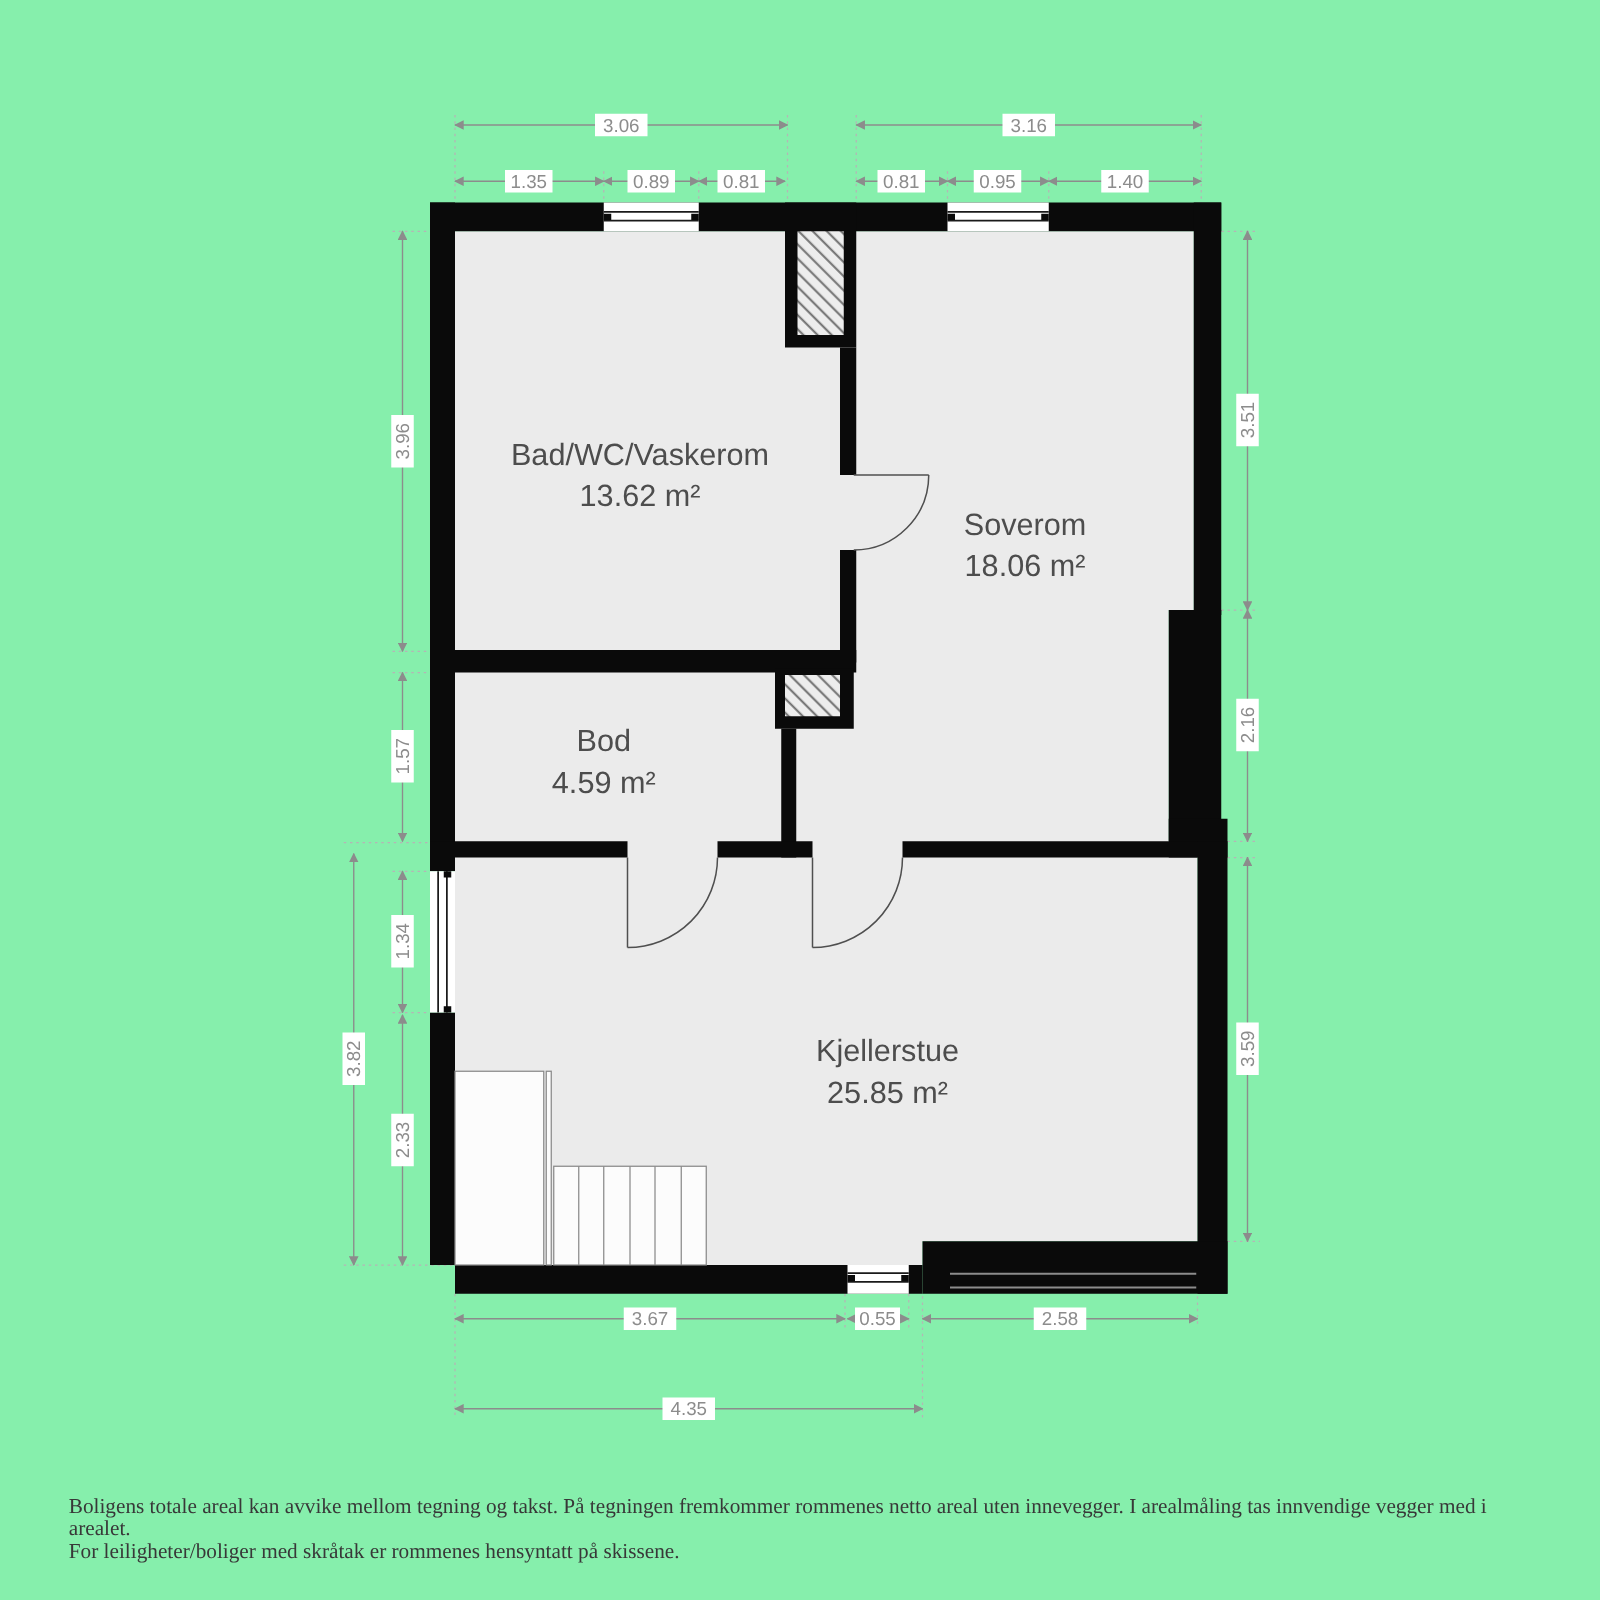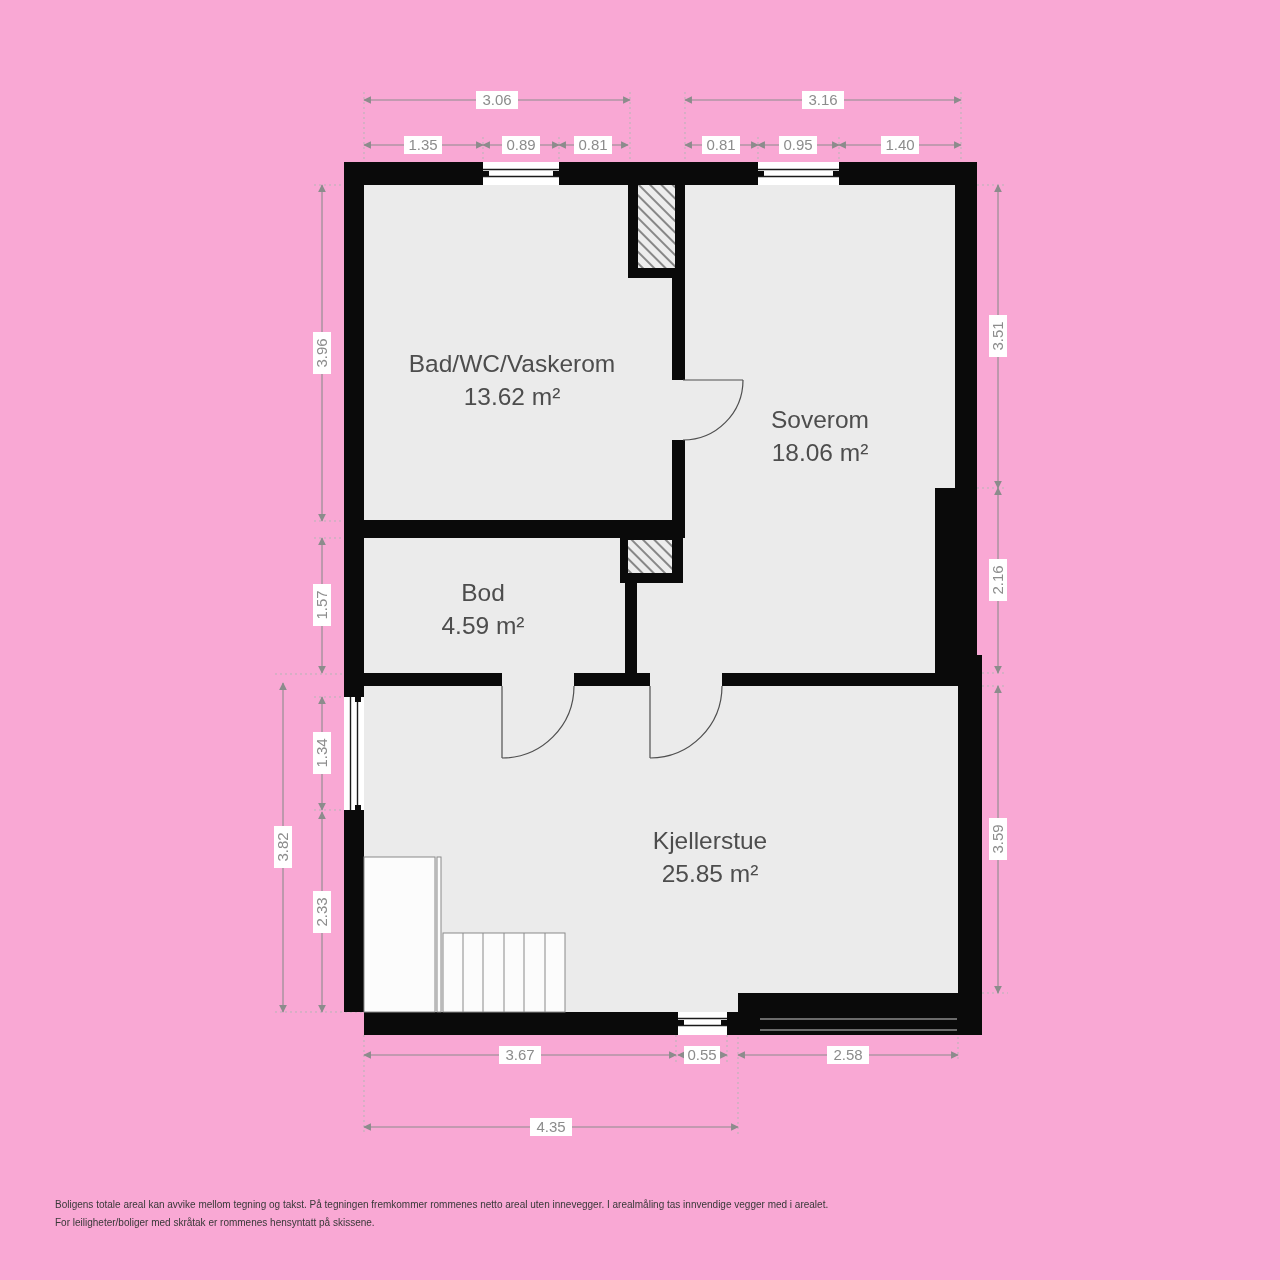--- a/index.html
+++ b/index.html
@@ -1,20 +1,20 @@
 <!DOCTYPE html>
 <html><head>
 <meta charset="utf-8">
 <style>
   html, body { margin: 0; padding: 0; background: #ffffff; }
   .stage {
     position: relative;
     width: 1280px;
     height: 1280px;
-    background: #f9a8d4;
+    background: #86efac;
     font-family: "Liberation Sans", sans-serif;
     overflow: hidden;
   }
   .plan-svg { position: absolute; left: 0; top: 0; }
   .dim-text {
     font-size: 15px;
     fill: #8c8c8c;
     text-anchor: middle;
     font-family: "Liberation Sans", sans-serif;
   }
@@ -31,24 +31,24 @@
   .doorline { stroke: #4f4f4f; stroke-width: 1.2; fill: none; }
   .stair { fill: #fcfcfc; stroke: #8a8a8a; stroke-width: 1; }
   .stairline { stroke: #8a8a8a; stroke-width: 1; fill: none; }
   .winframe { stroke: #1a1a1a; stroke-width: 1.4; fill: none; }
   .wincap { fill: #0a0a0a; }
   .footer {
     position: absolute;
     left: 55px;
     top: 1196px;
     width: 1140px;
-    font-size: 10px;
+    font-size: 17px;
     line-height: 18px;
     color: #383838;
-    font-family: Liberation Sans, sans-serif;
+    font-family: Liberation Serif, serif;
   }
 </style>
 </head>
 <body>
 
 <div class="stage">
 
 <svg class="plan-svg" width="1280" height="1280" viewBox="0 0 1280 1280" xmlns="http://www.w3.org/2000/svg">
   <defs>
     <pattern id="hatch" width="8" height="8" patternUnits="userSpaceOnUse" patternTransform="rotate(-45)">

